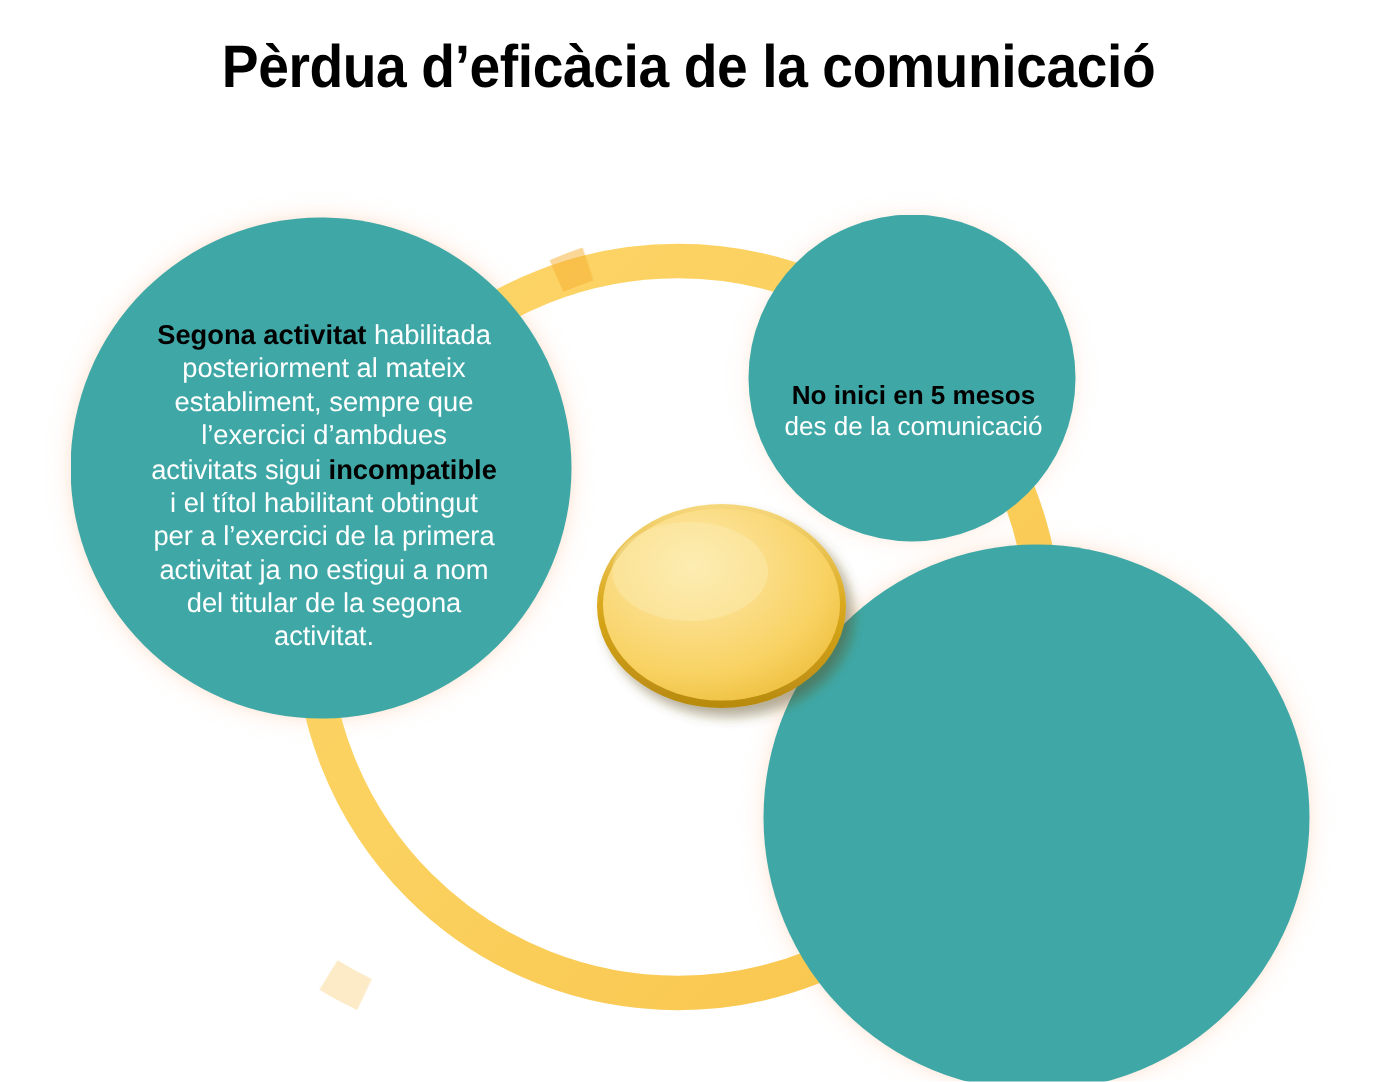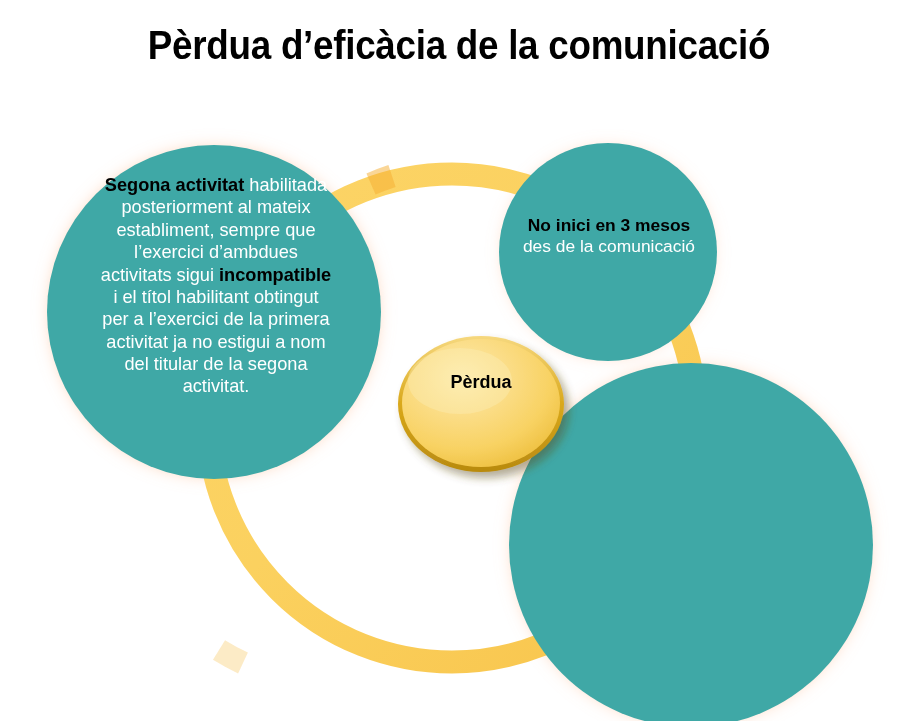--- a/index.html
+++ b/index.html
@@ -46,20 +46,21 @@
     white-space: nowrap;
   }
 
   
   .node-text {
     position: absolute;
     text-align: center;
     color: #ffffff;
     font-family: "Liberation Sans", sans-serif;
     line-height: 1.23;
+    margin-top: 38px;
     -webkit-font-smoothing: antialiased;
   }
   .node-text b {
     color: #000000;
     font-weight: bold;
   }
 
   
   #node-left-text {
     left: 98px;
@@ -158,20 +159,19 @@
       <ellipse cx="481" cy="404" rx="83" ry="68" fill="url(#centerRim)"></ellipse>
       <ellipse cx="481" cy="403" rx="79" ry="64" fill="url(#centerGrad)"></ellipse>
       <ellipse cx="460" cy="381" rx="52" ry="33" fill="#FDF0BE" opacity="0.35"></ellipse>
     </g>
   </svg>
 
   <div class="title">Pèrdua d’eficàcia de la comunicació</div>
 
   <div class="node-text" id="node-left-text"><b>Segona activitat</b><span> habilitada posteriorment al mateix establiment, sempre que l’exercici d’ambdues activitats sigui </span><b>incompatible</b><span> i el títol habilitant obtingut per a l’exercici de la primera activitat ja no estigui a nom del titular de la segona activitat.</span></div>
 
-  <div class="node-text" id="node-topright-text"><b>No inici en 3 mesos</b><span> des de la comunicació</span></div>
+  <div class="node-text" id="node-topright-text"><b>No inici en 5 mesos</b><span> des de la comunicació</span></div>
 
 
   <div class="node-text" id="node-center-text">
-    <div>Pèrdua</div>
   </div>
 
 </div>
 
 </body></html>

